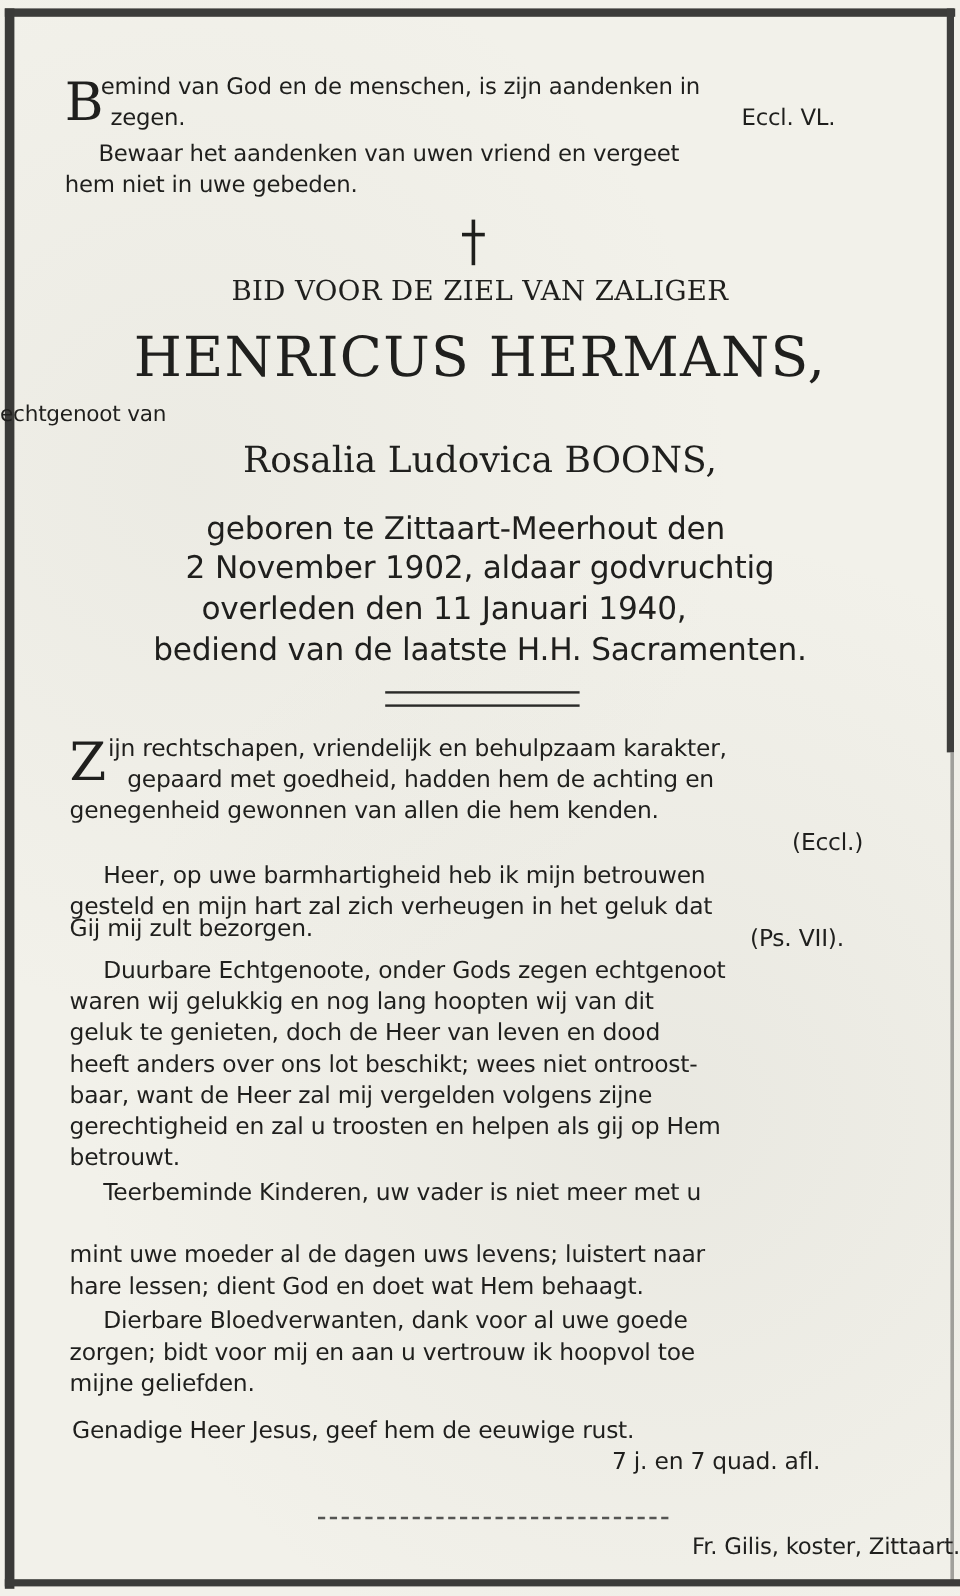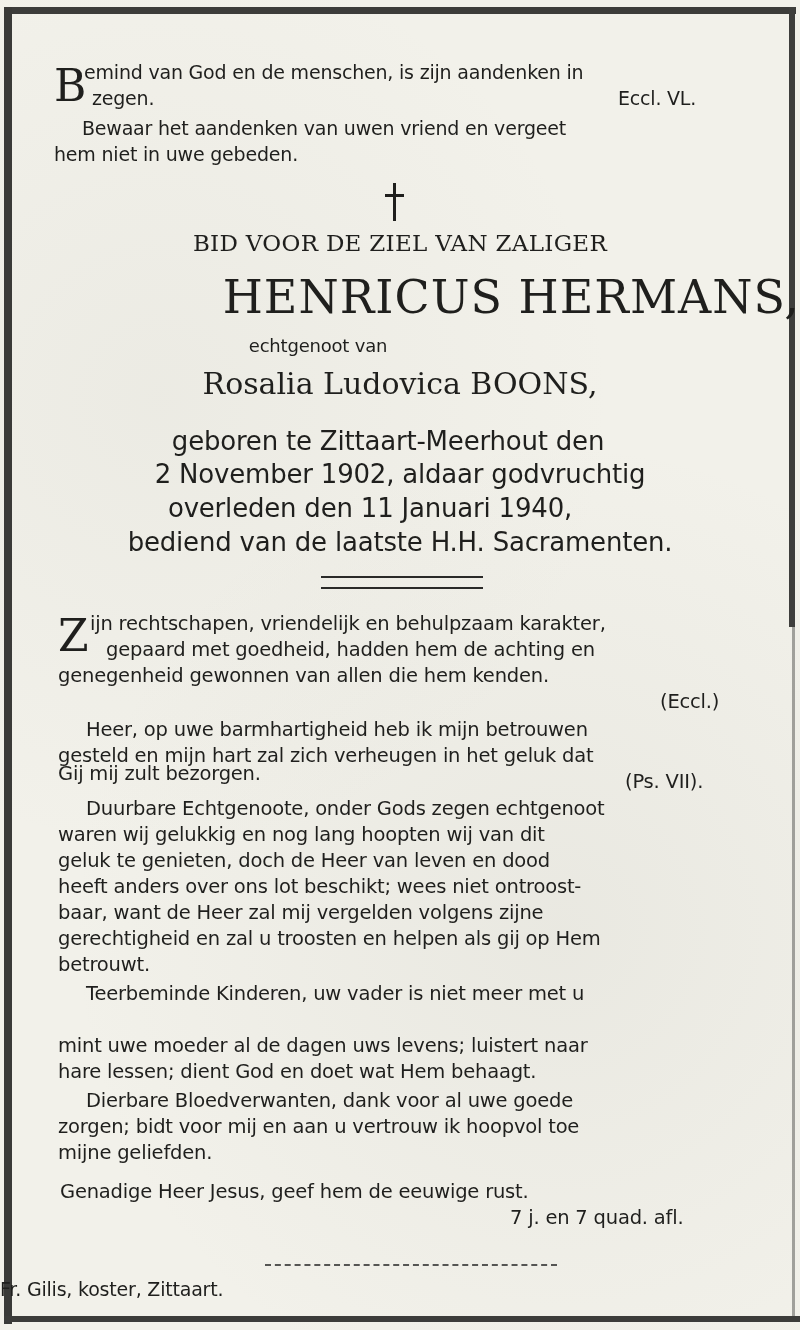--- a/index.html
+++ b/index.html
@@ -50,22 +50,22 @@
   <div class="line body-text" style="left:618px; top:89px; font-size:19px;">Eccl. VL.</div>
   <div class="line body-text" style="left:82px; top:119px; font-size:19px;">Bewaar het aandenken van uwen vriend en vergeet</div>
   <div class="line body-text" style="left:54px; top:145px; font-size:19px;">hem niet in uwe gebeden.</div>
 
   <div class="cross">
     <div class="v"></div>
       <div class="h"></div>
   </div>
 
   <div class="line serif" style="left:0; width:800px; text-align:center; top:232px; font-size:23px; letter-spacing:0.3px;">BID VOOR DE ZIEL VAN ZALIGER</div>
-  <div class="line serif" style="left:0; width:800px; text-align:right; top:274px; font-size:46px; letter-spacing:1px;">HENRICUS HERMANS,</div>
-  <div class="line body-text" style="left:0; width:636px; text-align:center; top:337px; font-size:18px;">echtgenoot van</div>
+  <div class="line serif" style="left:0; width:800px; text-align:center; top:274px; font-size:46px; letter-spacing:1px;">HENRICUS HERMANS,</div>
+  <div class="line body-text" style="left:0; width:636px; text-align:left; top:337px; font-size:18px;">echtgenoot van</div>
   <div class="line serif" style="left:0; width:800px; text-align:center; top:369px; font-size:30px;">Rosalia Ludovica BOONS,</div>
   <div class="line body-text" style="left:0; width:776px; text-align:center; top:428px; font-size:26px;">geboren te Zittaart-Meerhout den</div>
   <div class="line body-text" style="left:0; width:800px; text-align:center; top:461px; font-size:26px;">2 November 1902, aldaar godvruchtig</div>
   <div class="line body-text" style="left:0; width:740px; text-align:center; top:495px; font-size:26px;">overleden den 11 Januari 1940,</div>
   <div class="line body-text" style="left:0; width:800px; text-align:center; top:529px; font-size:26px;">bediend van de laatste H.H. Sacramenten.</div>
 
   <div class="rule" style="left:321px; top:576px; width:162px;"></div>
   <div class="rule" style="left:321px; top:587px; width:162px;"></div>
 
   <div class="dropcap" style="left:58px; top:614px; font-size:44px;">Z</div>
@@ -92,14 +92,14 @@
   <div class="line body-text" style="left:58px; top:1062px;">hare lessen; dient God en doet wat Hem behaagt.</div>
 
   <div class="line body-text" style="left:86px; top:1091px;text-align:center;">Dierbare Bloedverwanten, dank voor al uwe goede</div>
   <div class="line body-text" style="left:58px; top:1117px;">zorgen; bidt voor mij en aan u vertrouw ik hoopvol toe</div>
   <div class="line body-text" style="left:58px; top:1143px;">mijne geliefden.</div>
 
   <div class="line body-text" style="left:60px; top:1182px;">Genadige Heer Jesus, geef hem de eeuwige rust.</div>
   <div class="line body-text" style="left:510px; top:1208px;">7 j. en 7 quad. afl.</div>
 
   <div class="dashed" style="left:265px; top:1264px; width:292px;"></div>
-  <div class="line body-text" style="left:0; width:800px; text-align:left; top:1280px; font-size:19px;">Fr. Gilis, koster, Zittaart.</div>
+  <div class="line body-text" style="left:0; width:800px; text-align:right; top:1280px; font-size:19px;">Fr. Gilis, koster, Zittaart.</div>
 </div>
 
 </body></html>

